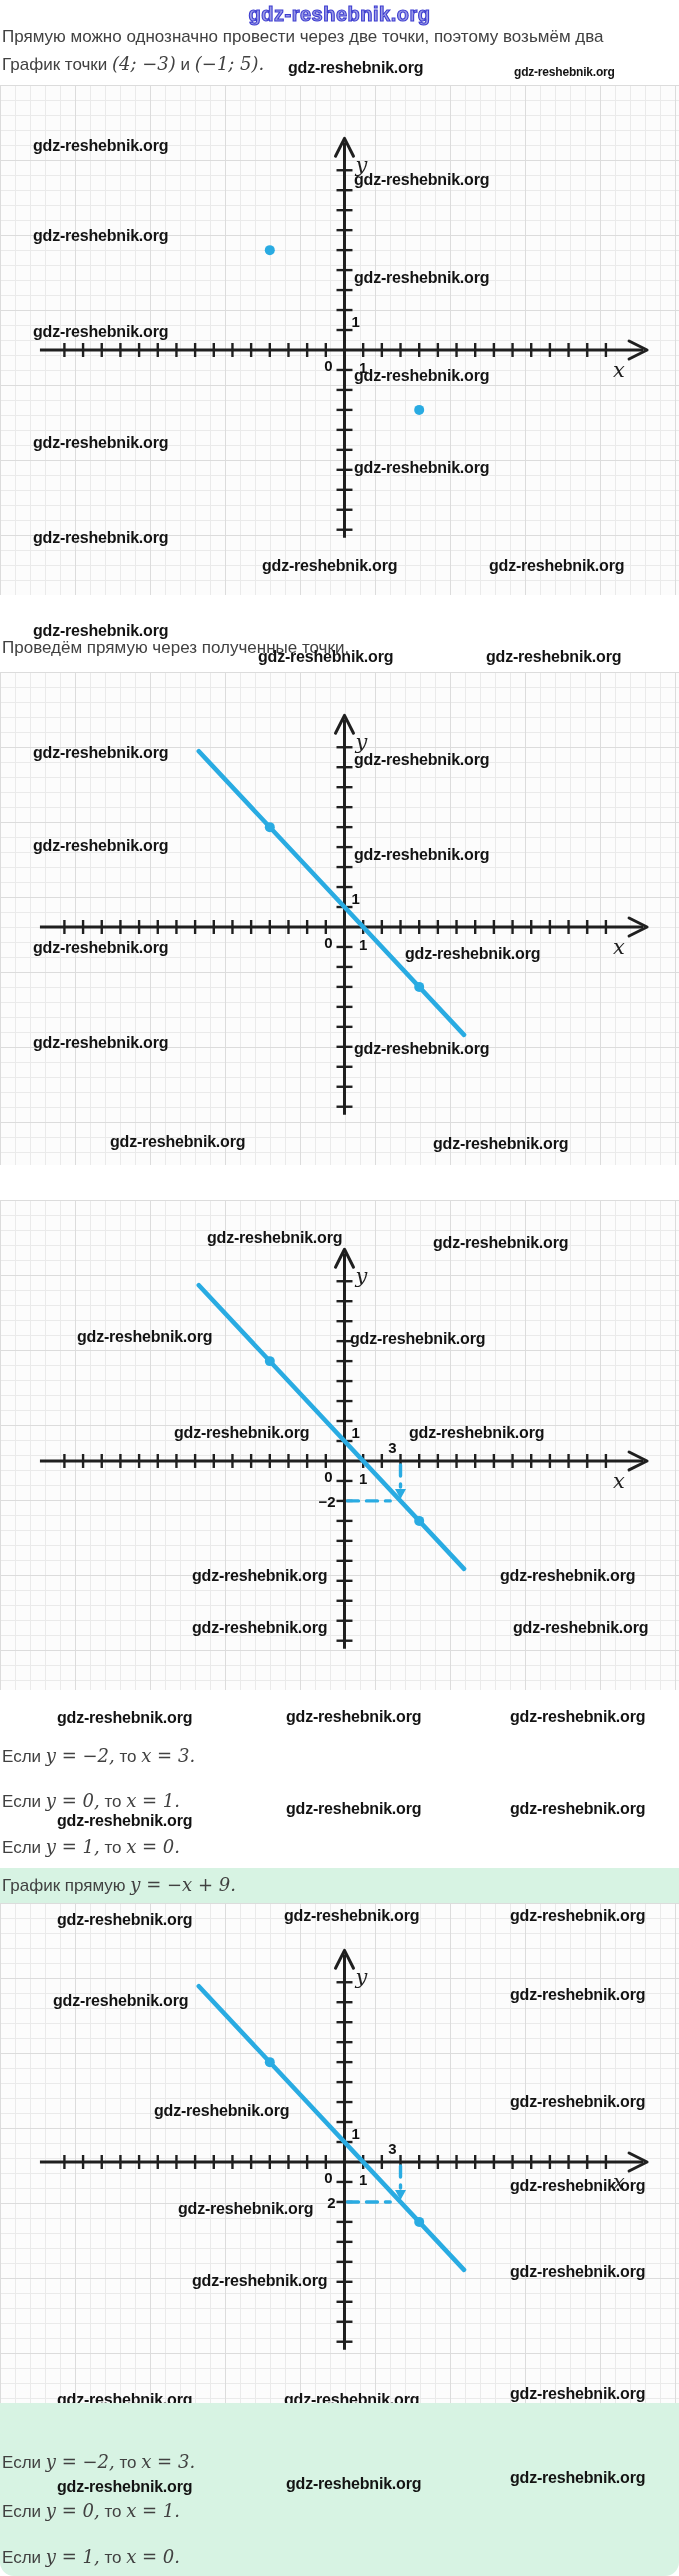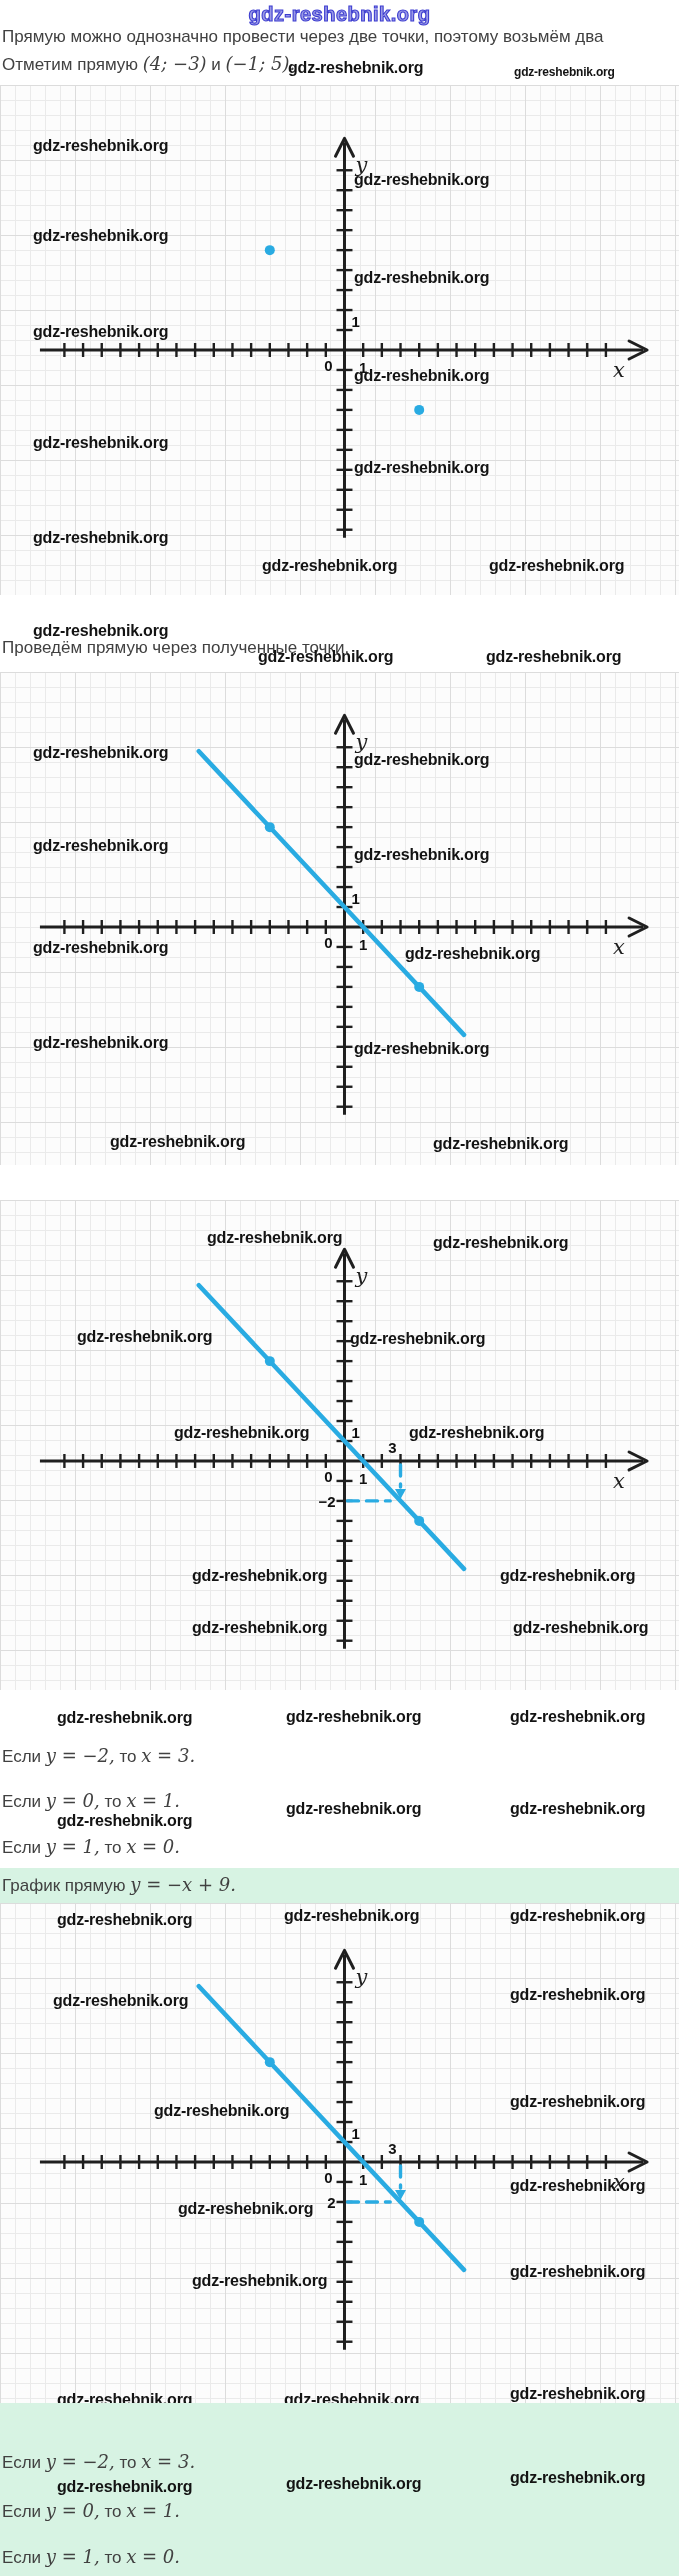--- a/index.html
+++ b/index.html
@@ -1,17 +1,17 @@
 <!DOCTYPE html>
 <html><head>
 <meta charset="utf-8">
 <style>
   html,body{margin:0;padding:0;background:#ffffff;}
   .page{position:relative;width:679px;height:2576px;overflow:hidden;
-        font-family:"Liberation Sans",sans-serif;color:#414141;background:#fff;}
+        font-family:"Liberation Sans",sans-serif;color:#414141;background:#fff;border-radius:14px;}
   .block{position:relative;width:679px;}
   .grid-bg{background-color:#fcfcfc;
     background-image:
       linear-gradient(#dcdcdc 1px, transparent 1px),
       linear-gradient(90deg,#dcdcdc 1px, transparent 1px),
       linear-gradient(#eaeaea 1px, transparent 1px),
       linear-gradient(90deg,#eaeaea 1px, transparent 1px);
     background-size:75px 75px,75px 75px,15px 15px,15px 15px;}
   .green{background:#d7f3e3;}
   .wm{position:absolute;font-size:16px;font-weight:bold;letter-spacing:-0.2px;
@@ -35,21 +35,21 @@
   .fn{stroke-width:4.6;stroke-linecap:round;}
 </style>
 </head>
 <body>
 
 <div class="page">
 
   <div class="block" style="height:85px">
     <div class="wm-top">gdz-reshebnik.org</div>
     <div class="abs rus" style="top:26px">Прямую можно однозначно провести через две точки, поэтому возьмём два</div>
-    <div class="abs rus" style="top:52px"><span>Отметим прямую </span><span class="math">(4; −3)</span><span> и </span><span class="math">(−1; 5).</span></div>
+    <div class="abs rus" style="top:52px"><span>График точки </span><span class="math">(4; −3)</span><span> и </span><span class="math">(−1; 5).</span></div>
   <span class="wm" style="left: 288px; top: 60px;">gdz-reshebnik.org</span>
       <span class="wm wm-sm" style="left: 514px; top: 66px;">gdz-reshebnik.org</span>
     </div>
 
   <div class="block grid-bg" style="height:510px">
       <svg width="679" height="510" viewBox="0 0 680 510">
         <line class="tick" stroke="#1f1f1f" x1="64.5" y1="258" x2="64.5" y2="272"></line>
         <line class="tick" stroke="#1f1f1f" x1="83.2" y1="258" x2="83.2" y2="272"></line>
         <line class="tick" stroke="#1f1f1f" x1="101.9" y1="258" x2="101.9" y2="272"></line>
         <line class="tick" stroke="#1f1f1f" x1="120.6" y1="258" x2="120.6" y2="272"></line>

